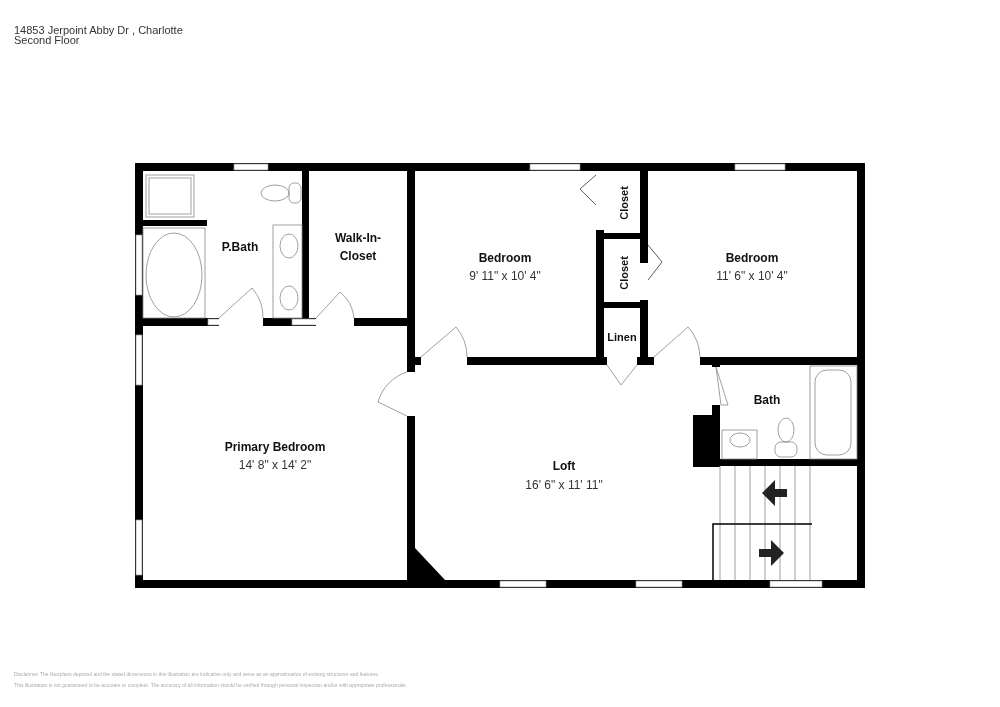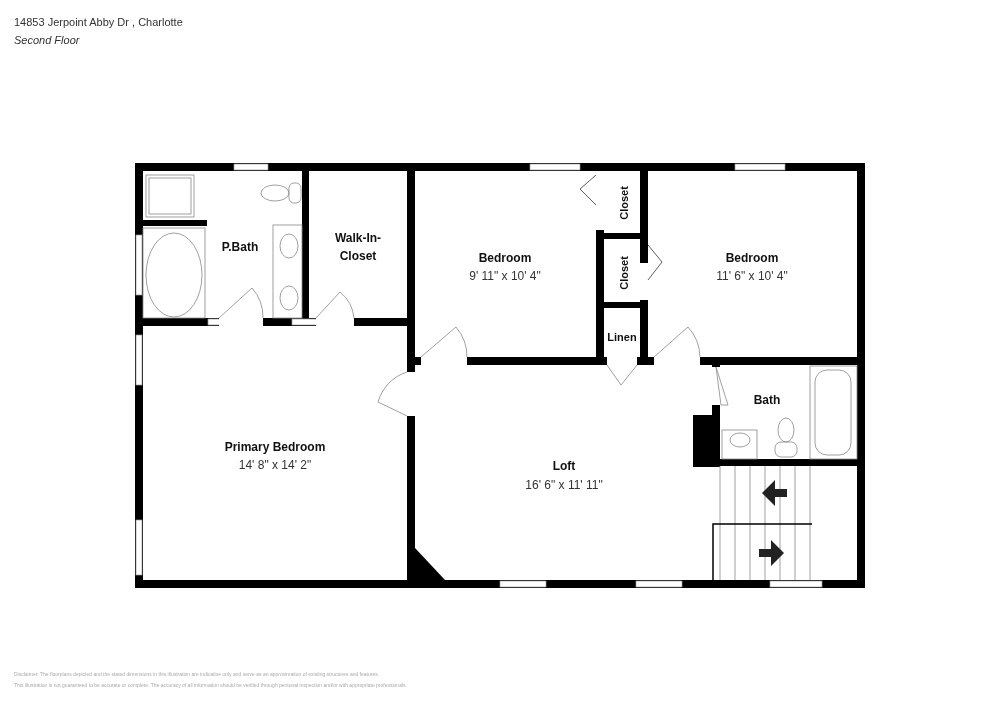--- a/index.html
+++ b/index.html
@@ -1,18 +1,18 @@
 <!DOCTYPE html>
 <html><head>
 <meta charset="utf-8">
 <style>
   html,body{margin:0;padding:0;background:#fff;}
   body{width:1000px;height:707px;position:relative;overflow:hidden;font-family:"Liberation Sans",sans-serif;}
   .hdr{position:absolute;left:14px;font-size:11px;color:#333;}
-  #t1{top:16px;text-align:right;} #t2{top:34px;font-style:italic;}
+  #t1{top:24px;text-align:right;} #t2{top:34px;}
   .disc{position:absolute;left:14px;font-size:5px;color:#aaa;white-space:nowrap;}
   #d1{top:671px;} #d2{top:682px;}
   svg{position:absolute;left:0;top:0;}
   .lbl{font-family:"Liberation Sans",sans-serif;font-weight:bold;font-size:12px;fill:#111;}
   .dim{font-family:"Liberation Sans",sans-serif;font-size:12px;fill:#333;}
   .sm{font-family:"Liberation Sans",sans-serif;font-weight:bold;font-size:11px;fill:#111;}
 </style>
 </head>
 <body>
 

